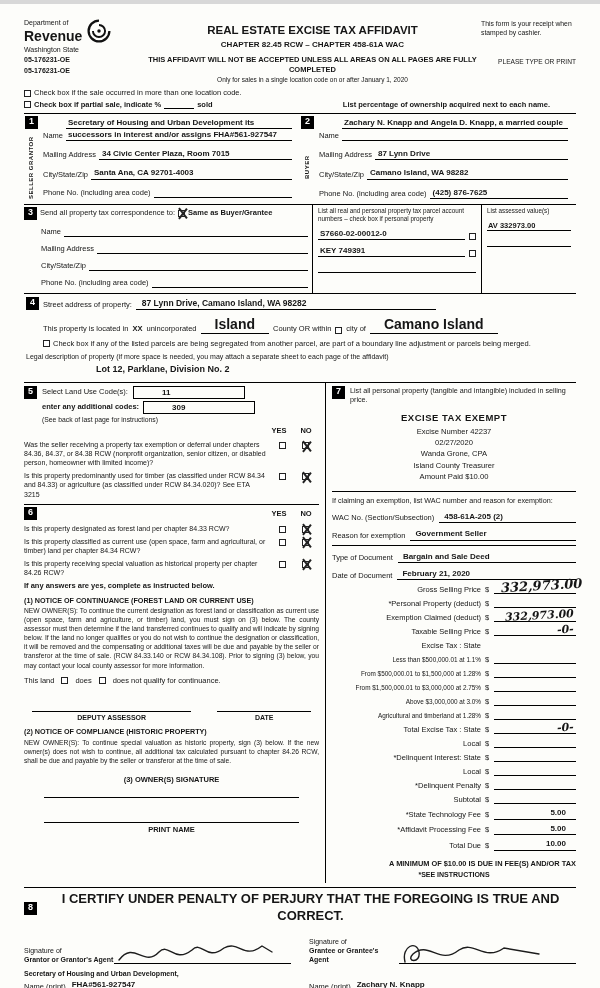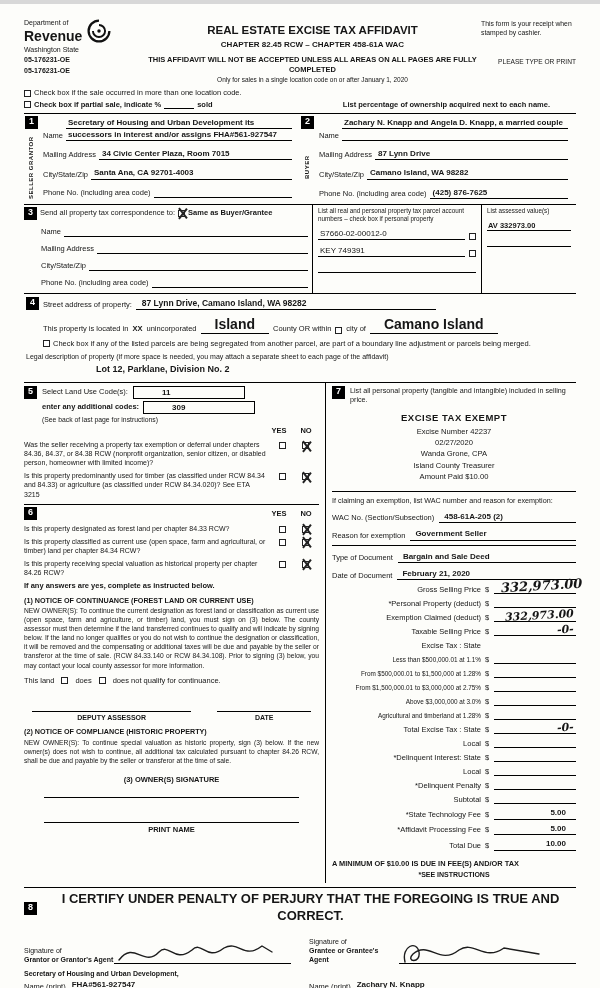--- a/index.html
+++ b/index.html
@@ -54,21 +54,21 @@
 .ruled{flex:1;font-weight:700;font-size:8px;line-height:12px;min-height:24px;padding:0 2px;
   background:repeating-linear-gradient(to bottom,transparent 0,transparent 11px,#000 11px,#000 12px);}
 
 .s3{display:flex;}
 .s3l{flex:1;padding:2px 4px 5px 0;}
 .s3top{display:flex;gap:3px;align-items:center;}
 .s3l .frow{margin-left:17px;margin-top:7px;}
 .s3p{width:170px;border-left:1px solid #000;border-right:1px solid #000;padding:2px 5px 3px;}
 .phead{font-size:6.3px;line-height:1.25;}
 .prow{display:flex;align-items:flex-end;gap:4px;margin-top:6px;}
-.prow .pv{flex:1;border-bottom:1px solid #000;font-weight:400;font-size:8px;min-height:10px;padding:0 2px;}
+.prow .pv{flex:1;border-bottom:1px solid #000;font-weight:700;font-size:8px;min-height:10px;padding:0 2px;}
 .s3a{width:94px;padding:2px 5px 3px;}
 .arow{border-bottom:1px solid #000;font-weight:700;font-size:7.5px;min-height:10px;margin-top:6px;padding:0 1px;}
 
 .s4{padding:3px 2px 4px;}
 .s4r1{display:flex;gap:4px;align-items:flex-end;}
 .street{width:300px;border-bottom:1px solid #000;font-weight:700;font-size:8.5px;padding:0 6px;}
 .s4r2{display:flex;gap:4px;align-items:flex-end;margin-top:5px;margin-left:17px;}
 .uval{border-bottom:1px solid #000;font-weight:700;font-size:14px;padding:0 14px;}
 .s4r3{display:flex;gap:3px;margin-top:5px;margin-left:17px;align-items:center;}
 .s4r4{margin-top:3px;font-size:7px;}
@@ -112,21 +112,21 @@
 .wrow .val{flex:1;border-bottom:1px solid #000;font-weight:700;font-size:8px;padding:0 5px;min-height:10px;}
 .mrow{display:flex;align-items:flex-end;margin-top:4px;}
 .mlab{flex:1;text-align:right;padding-right:4px;white-space:nowrap;}
 .mlab.sm{font-size:6.4px;}
 .md{width:9px;}
 .mval{width:82px;border-bottom:1px solid #000;min-height:10px;text-align:right;font-weight:700;
   font-size:8px;padding:0 10px 0 2px;position:relative;}
 .mval.noline{border-bottom:none;}
 .hand-over{position:absolute;right:2px;bottom:-2px;font-size:11px;white-space:nowrap;transform:rotate(-3deg);}
 .hand-over.big{font-size:13px;right:-6px;}
-.minnote{font-weight:700;text-align:left;margin-top:8px;font-size:7.4px;}
+.minnote{font-weight:700;text-align:right;margin-top:8px;font-size:7.4px;}
 .seeinst{text-align:center;font-weight:700;font-size:7px;margin-top:2px;}
 
 .s8{margin-top:4px;padding-top:3px;}
 .certrow{display:flex;gap:8px;align-items:center;}
 .cert{flex:1;text-align:center;font-weight:700;font-size:13px;}
 .twocol{display:flex;gap:18px;margin-top:7px;}
 .twocol>div{flex:1;}
 .sigarea{display:flex;align-items:flex-end;height:32px;}
 .sigl{width:90px;font-size:7px;line-height:1.3;}
 .sigrule{flex:1;border-bottom:1px solid #000;height:100%;position:relative;}

